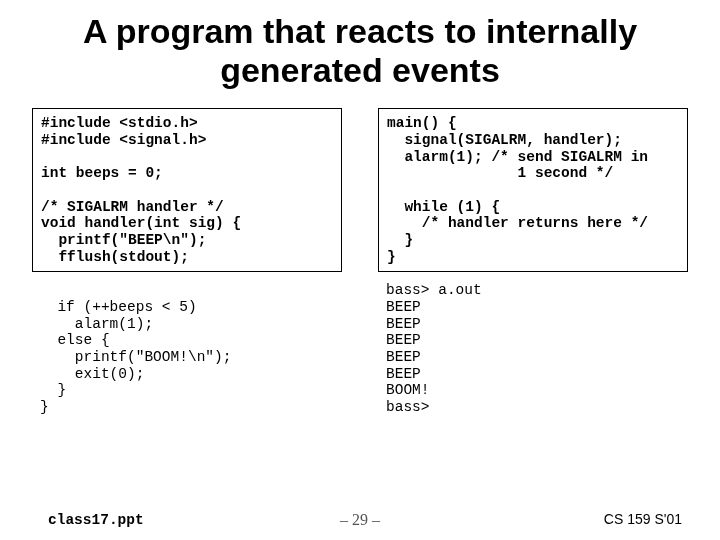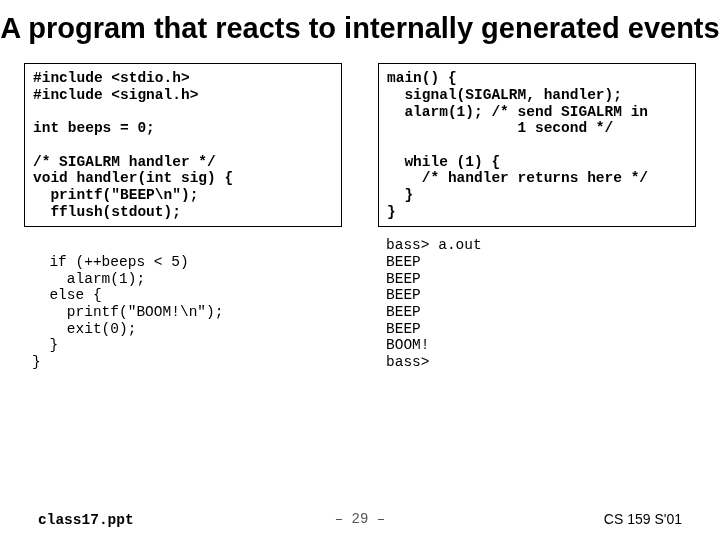--- a/index.html
+++ b/index.html
@@ -8,31 +8,31 @@
     width: 720px;
     height: 540px;
     background: #fff;
     font-family: Arial, Helvetica, sans-serif;
     position: relative;
     overflow: hidden;
   }
   .title {
     text-align: center;
     font-weight: bold;
-    font-size: 29px;
+    font-size: 34px;
     line-height: 1.15;
     margin-top: 12px;
     margin-bottom: 18px;
     color: #000;
   }
   .content {
     display: grid;
     grid-template-columns: 1fr 1fr;
     column-gap: 36px;
-    padding: 0 24px;
+    padding: 0 32px;
   }
   .col { display: flex; flex-direction: column; }
   .codebox {
     border: 1.5px solid #000;
     padding: 6px 8px;
     font-family: "Courier New", Courier, monospace;
     font-size: 14.5px;
     font-weight: bold;
     line-height: 1.15;
     white-space: pre;
@@ -47,37 +47,37 @@
     line-height: 1.15;
     white-space: pre;
     color: #000;
     padding: 0 8px;
   }
   .footer {
     position: absolute;
     bottom: 12px;
     left: 0;
     right: 0;
-    padding: 0 38px 0 38px;
+    padding: 0 38px 0 48px;
     display: flex;
     align-items: baseline;
     justify-content: space-between;
     color: #000;
   }
   .footer-left {
     font-family: "Courier New", Courier, monospace;
     font-size: 14.5px;
     font-weight: bold;
   }
   .footer-center {
     position: absolute;
     left: 50%;
     transform: translateX(-50%);
-    font-family: Liberation Mono, monospace;
-    font-size: 14px;
+    font-family: Liberation Serif, serif;
+    font-size: 16px;
     color: #555;
   }
   .footer-right {
     font-family: Arial, sans-serif;
     font-size: 14px;
   }
 </style>
 </head>
 <body>
 

